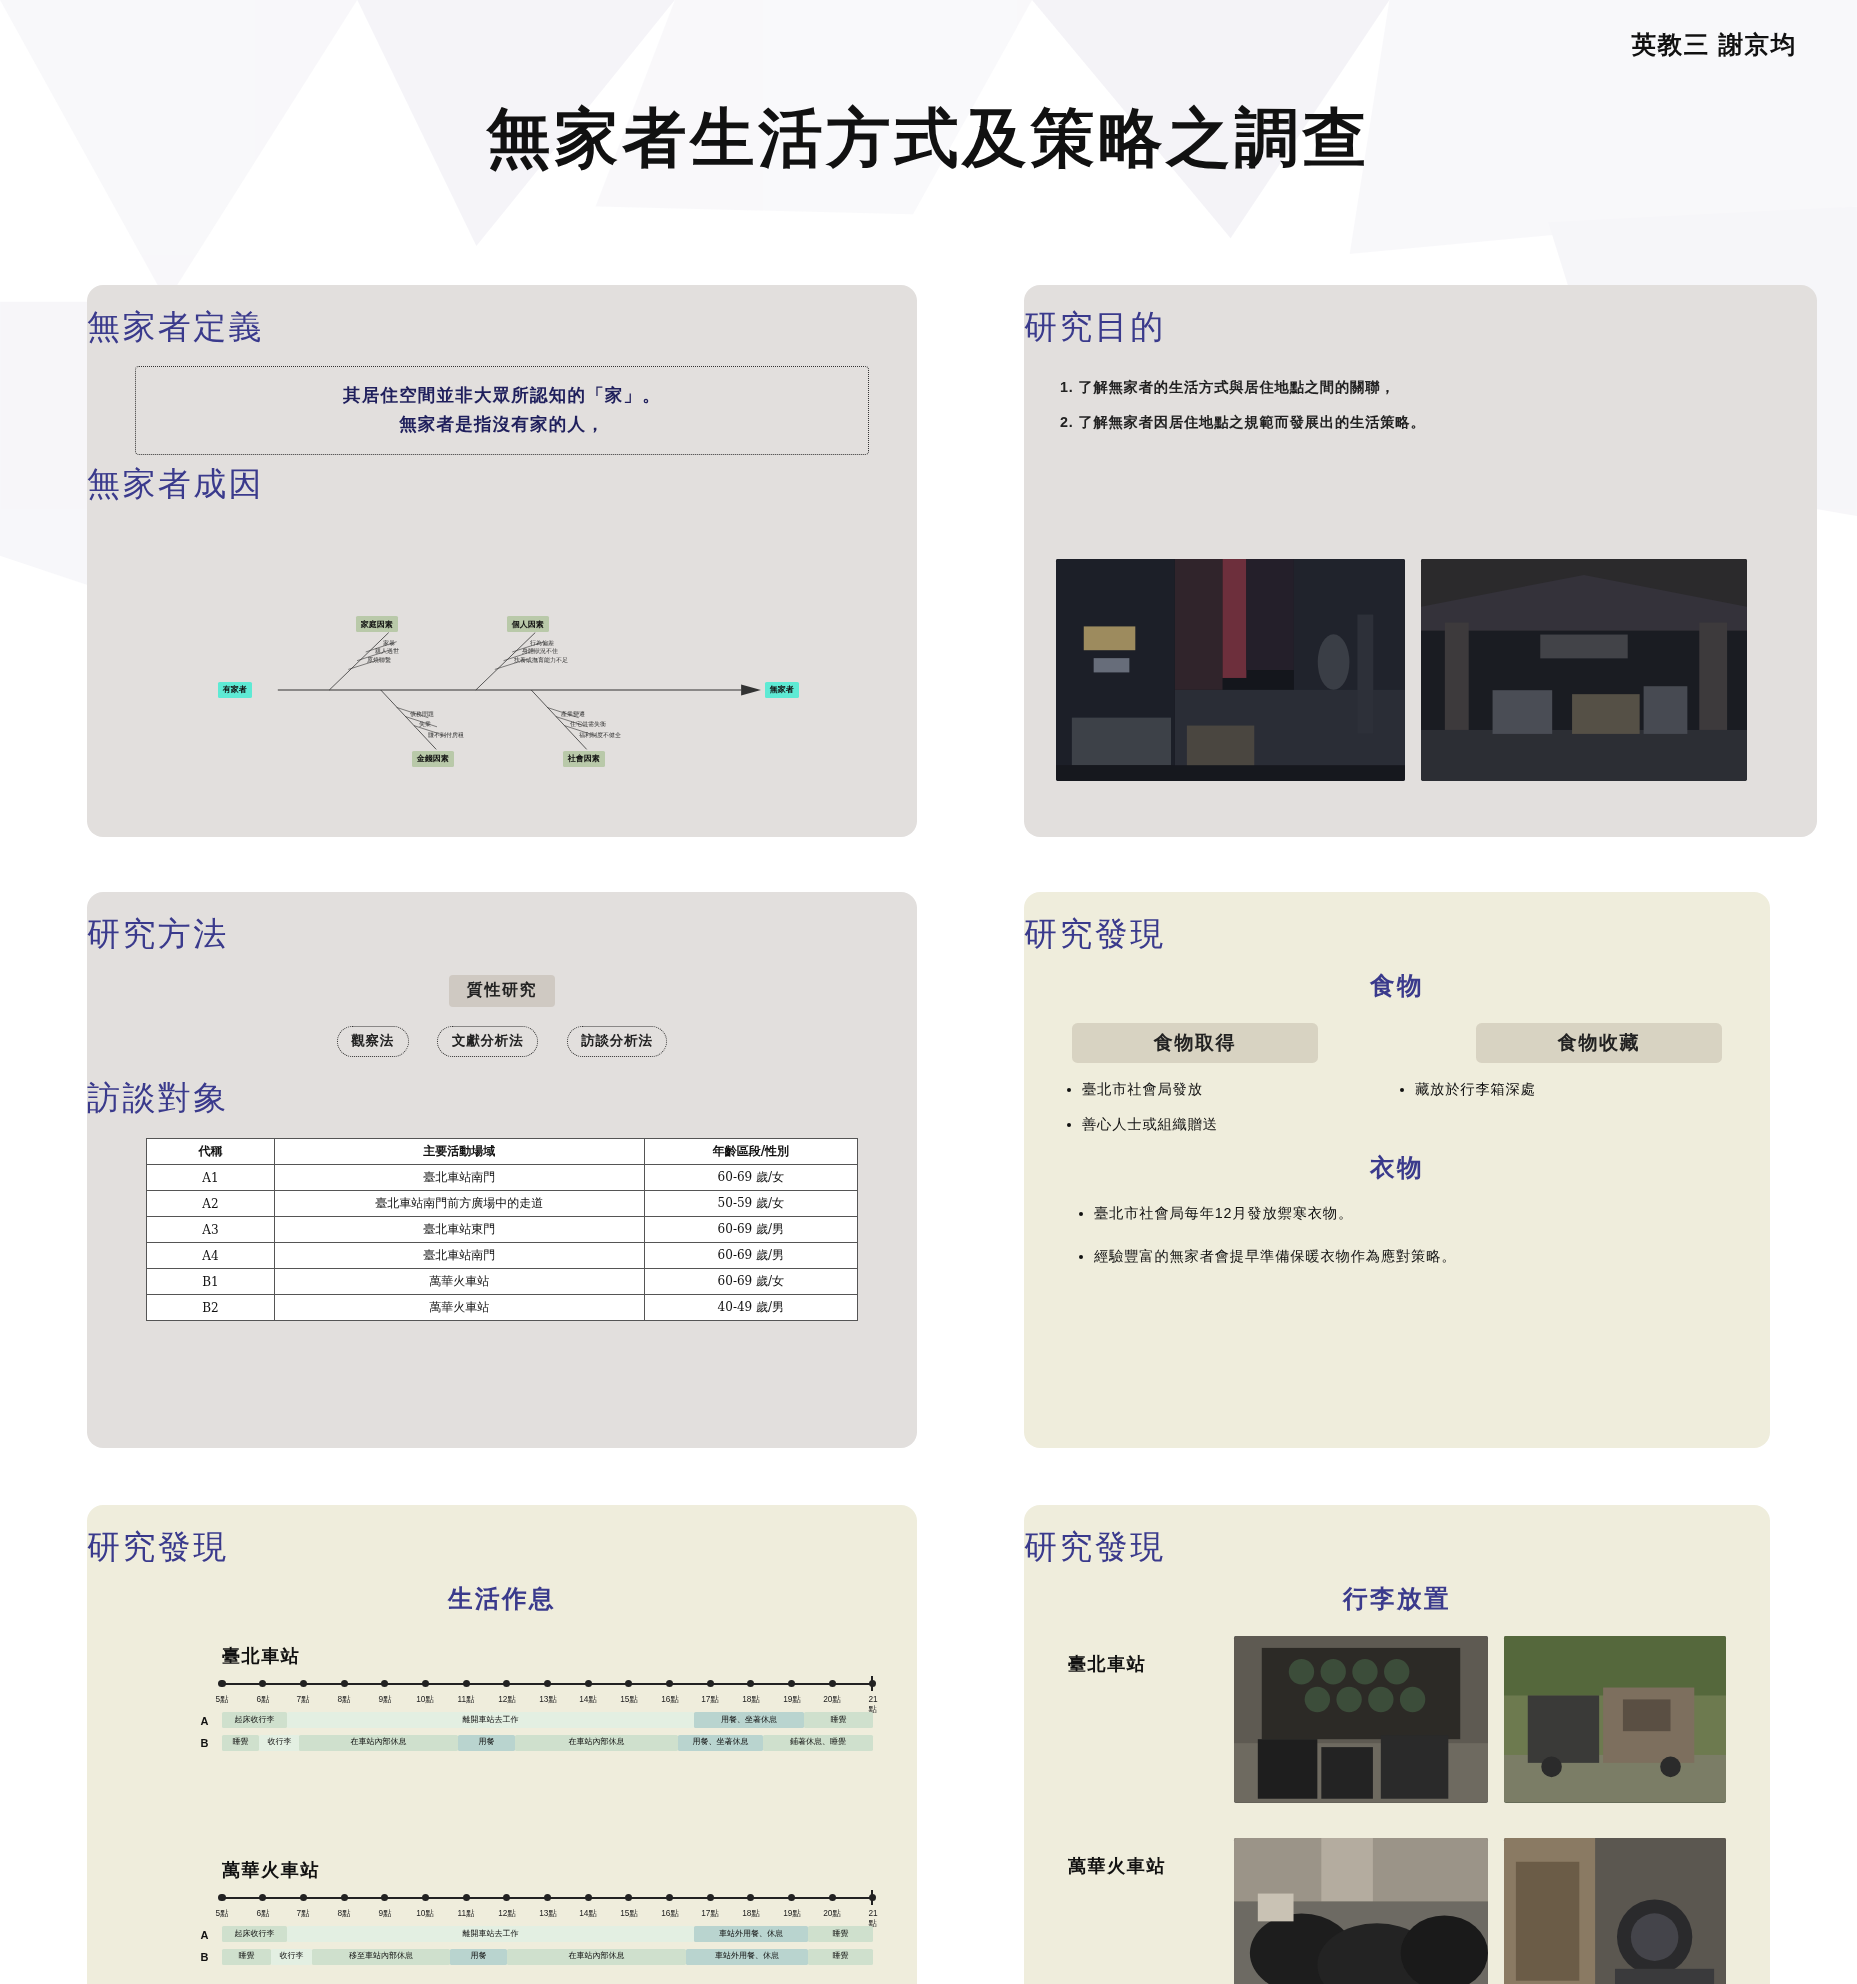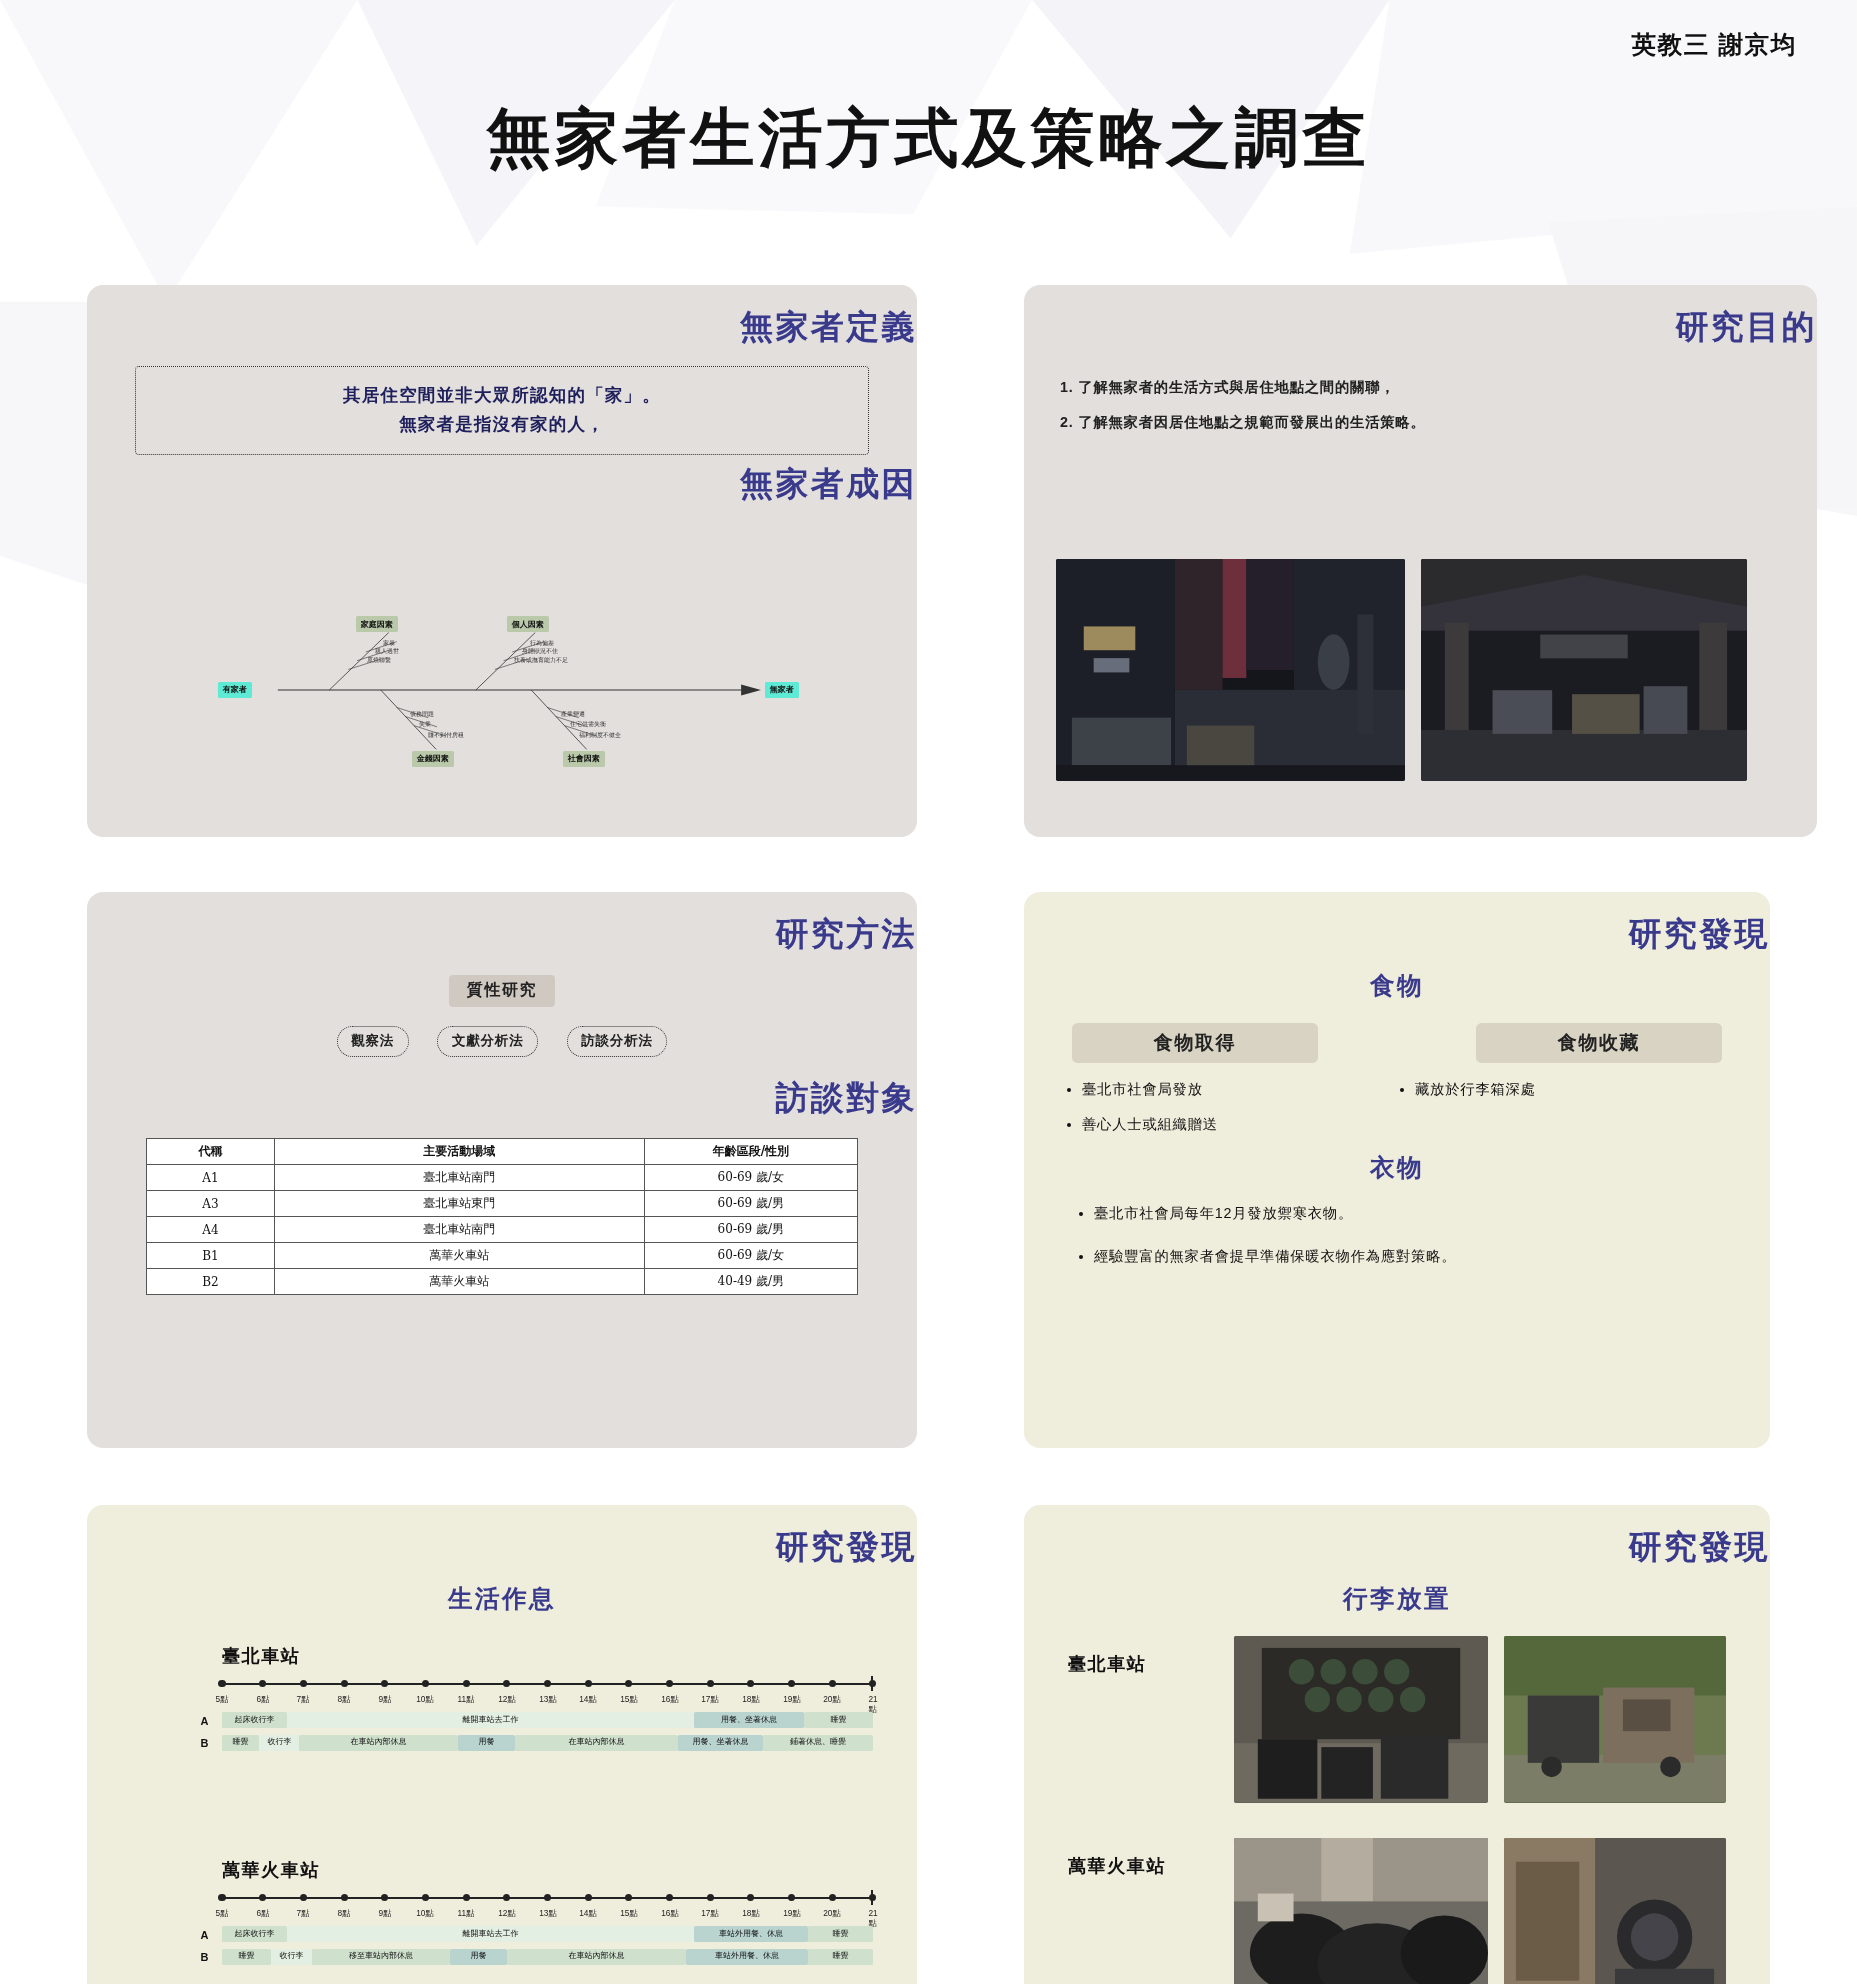--- a/index.html
+++ b/index.html
@@ -22,21 +22,21 @@
     text-align:center;font-size:64px;font-weight:bold;color:#111;
     letter-spacing:4px;
     font-family:"DejaVu Serif","Liberation Serif",serif;
   }
 
   .card{position:absolute;border-radius:16px;box-sizing:border-box;}
   .c-gray{background:#e2dfdd;}
   .c-cream{background:#efeddc;}
 
   .card-title{
-    text-align:right;font-weight:bold;color:#3a3a8c;
+    text-align:left;font-weight:normal;color:#3a3a8c;
     font-family:"DejaVu Serif","Liberation Serif",serif;
     letter-spacing:2.4px;
   }
   .t-big{font-size:33px;}
   .t-sub{font-size:24.6px;color:#3a3a8c;text-align:center;font-weight:bold;
     font-family:"DejaVu Serif","Liberation Serif",serif;letter-spacing:2.4px;}
 
   .dashbox{
     border:1.6px dotted #333;border-radius:4px;
     padding:13.5px 8px;text-align:center;
@@ -248,20 +248,25 @@
             <th style="width:18%">代稱</th>
             <th style="width:52%">主要活動場域</th>
             <th style="width:30%">年齡區段/性別</th>
           </tr>
         </thead>
         <tbody>
           <tr>
             <td>A1</td>
             <td>臺北車站南門</td>
             <td>60-69 歲/女</td>
+          </tr>
+          <tr>
+            <td>A2</td>
+            <td>臺北車站南門前方廣場中的走道</td>
+            <td>50-59 歲/女</td>
           </tr>
           <tr>
             <td>A3</td>
             <td>臺北車站東門</td>
             <td>60-69 歲/男</td>
           </tr>
           <tr>
             <td>A4</td>
             <td>臺北車站南門</td>
             <td>60-69 歲/男</td>

